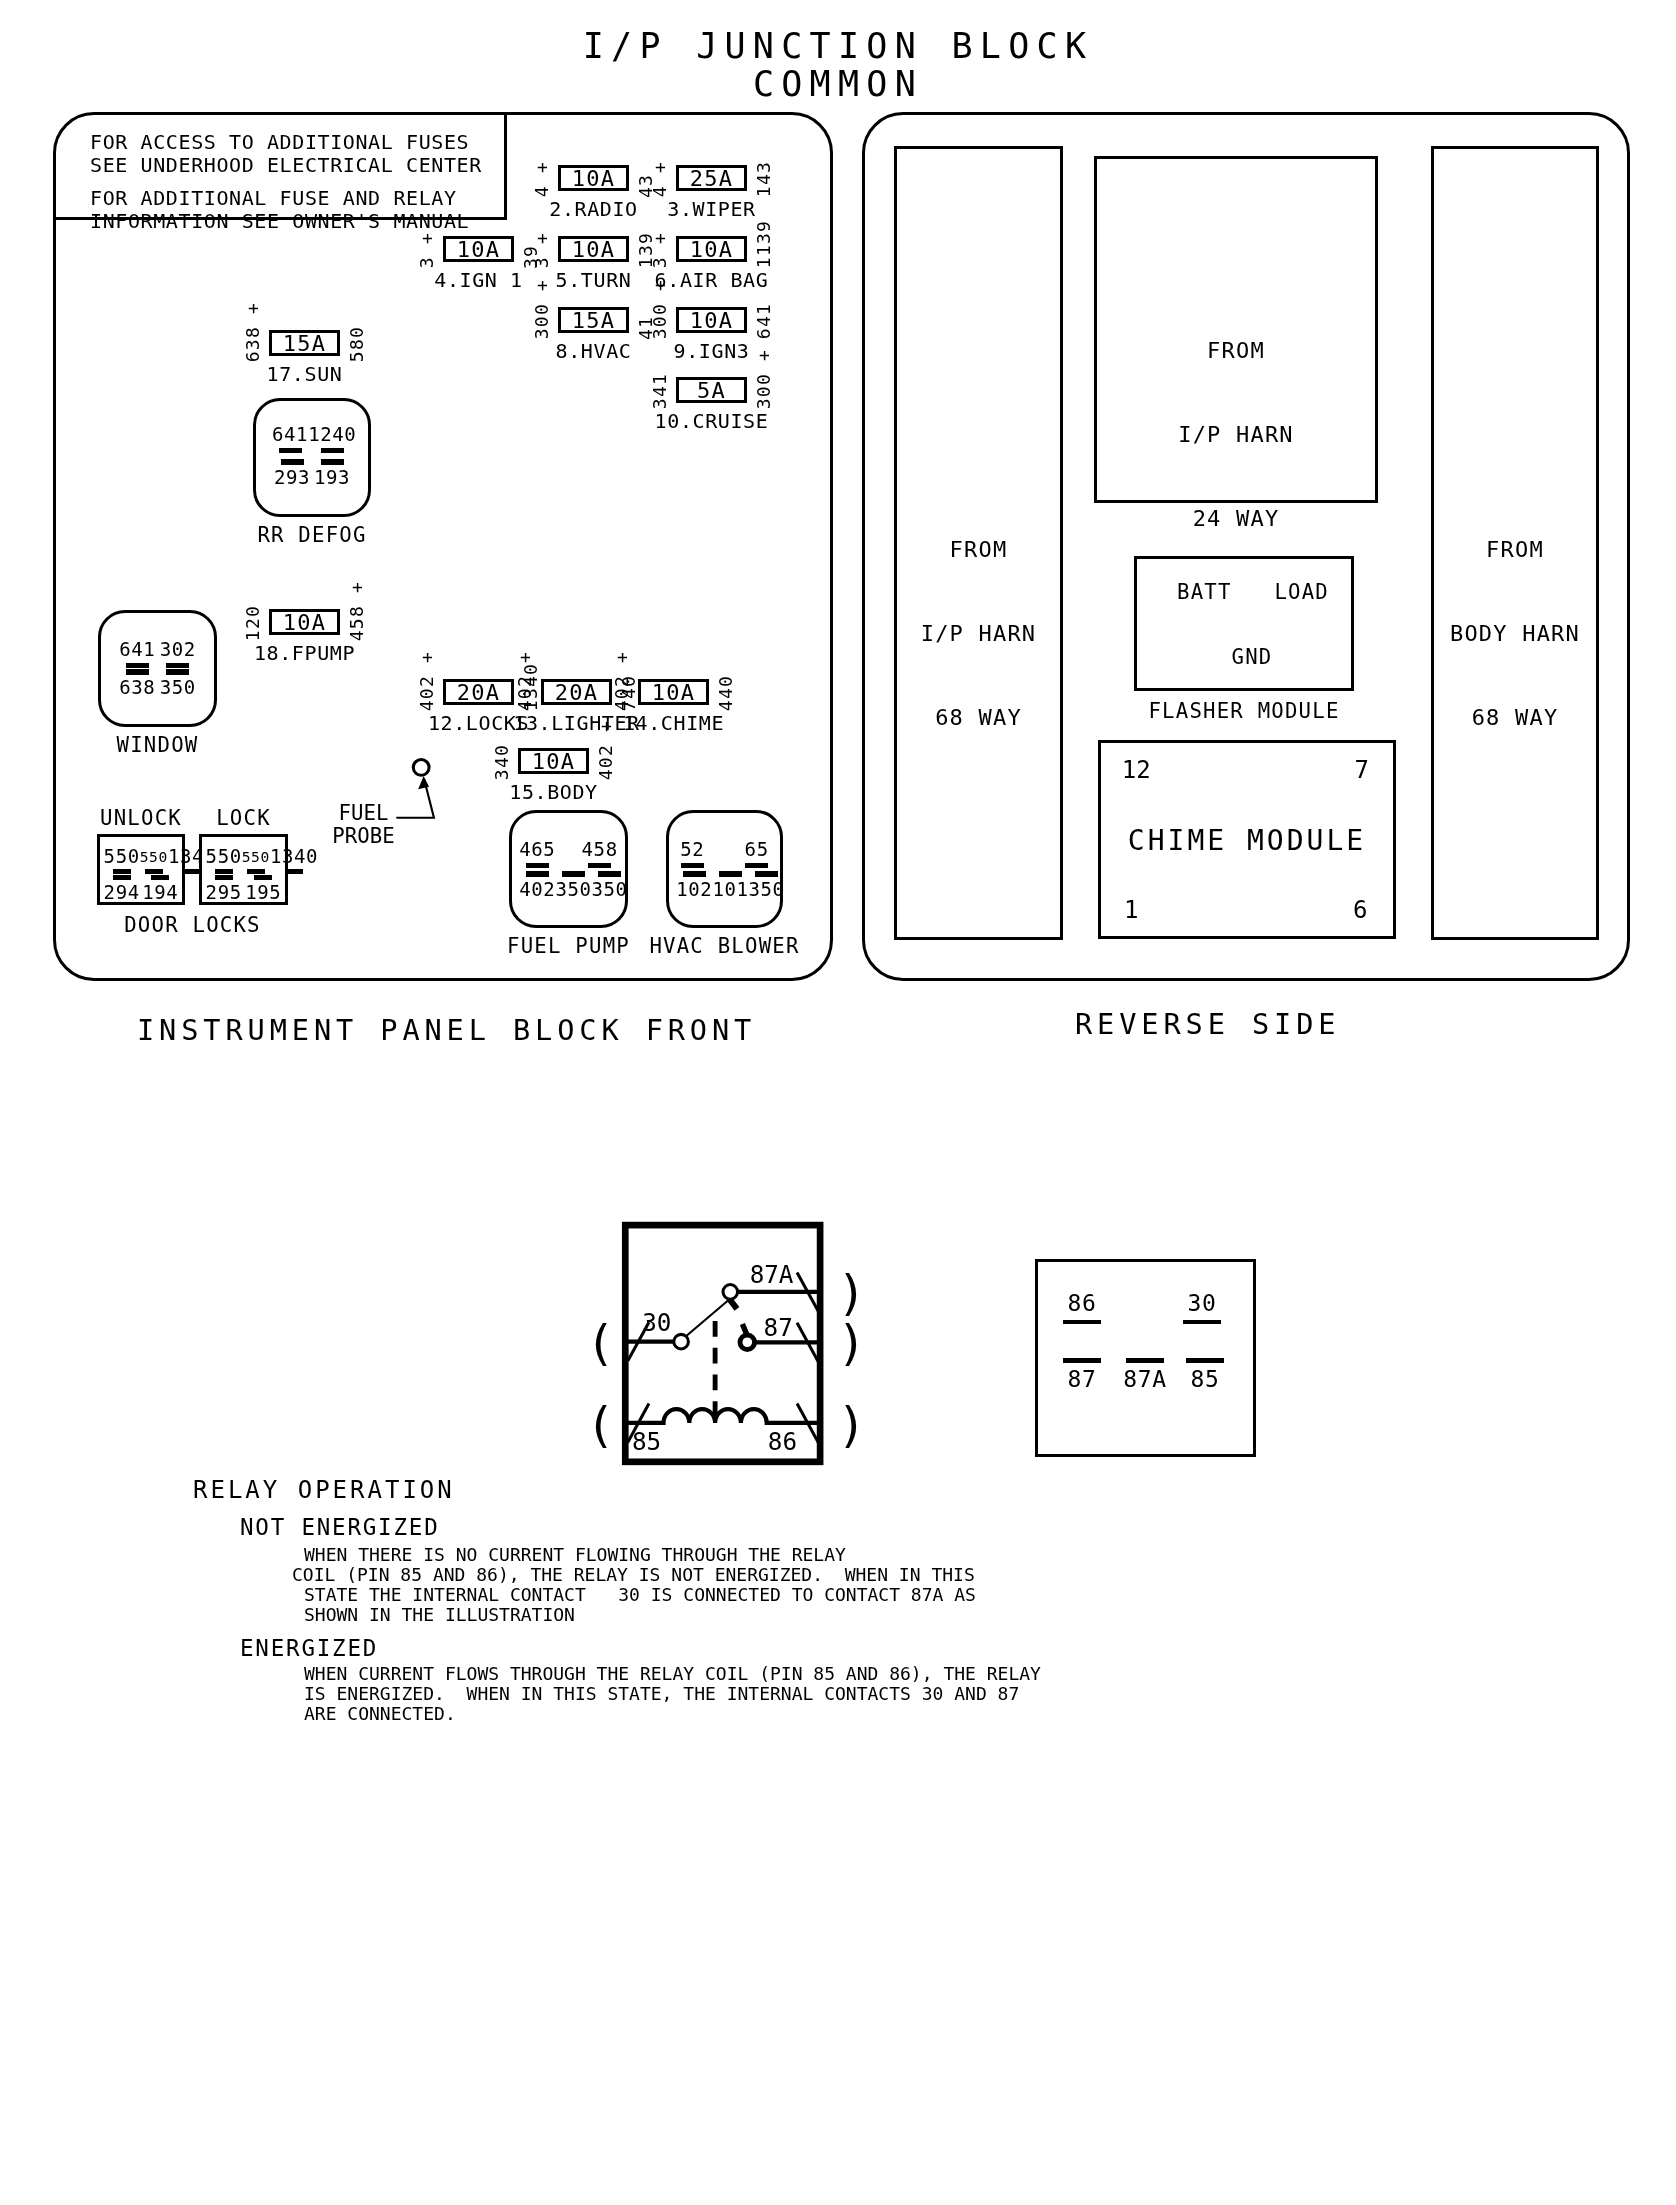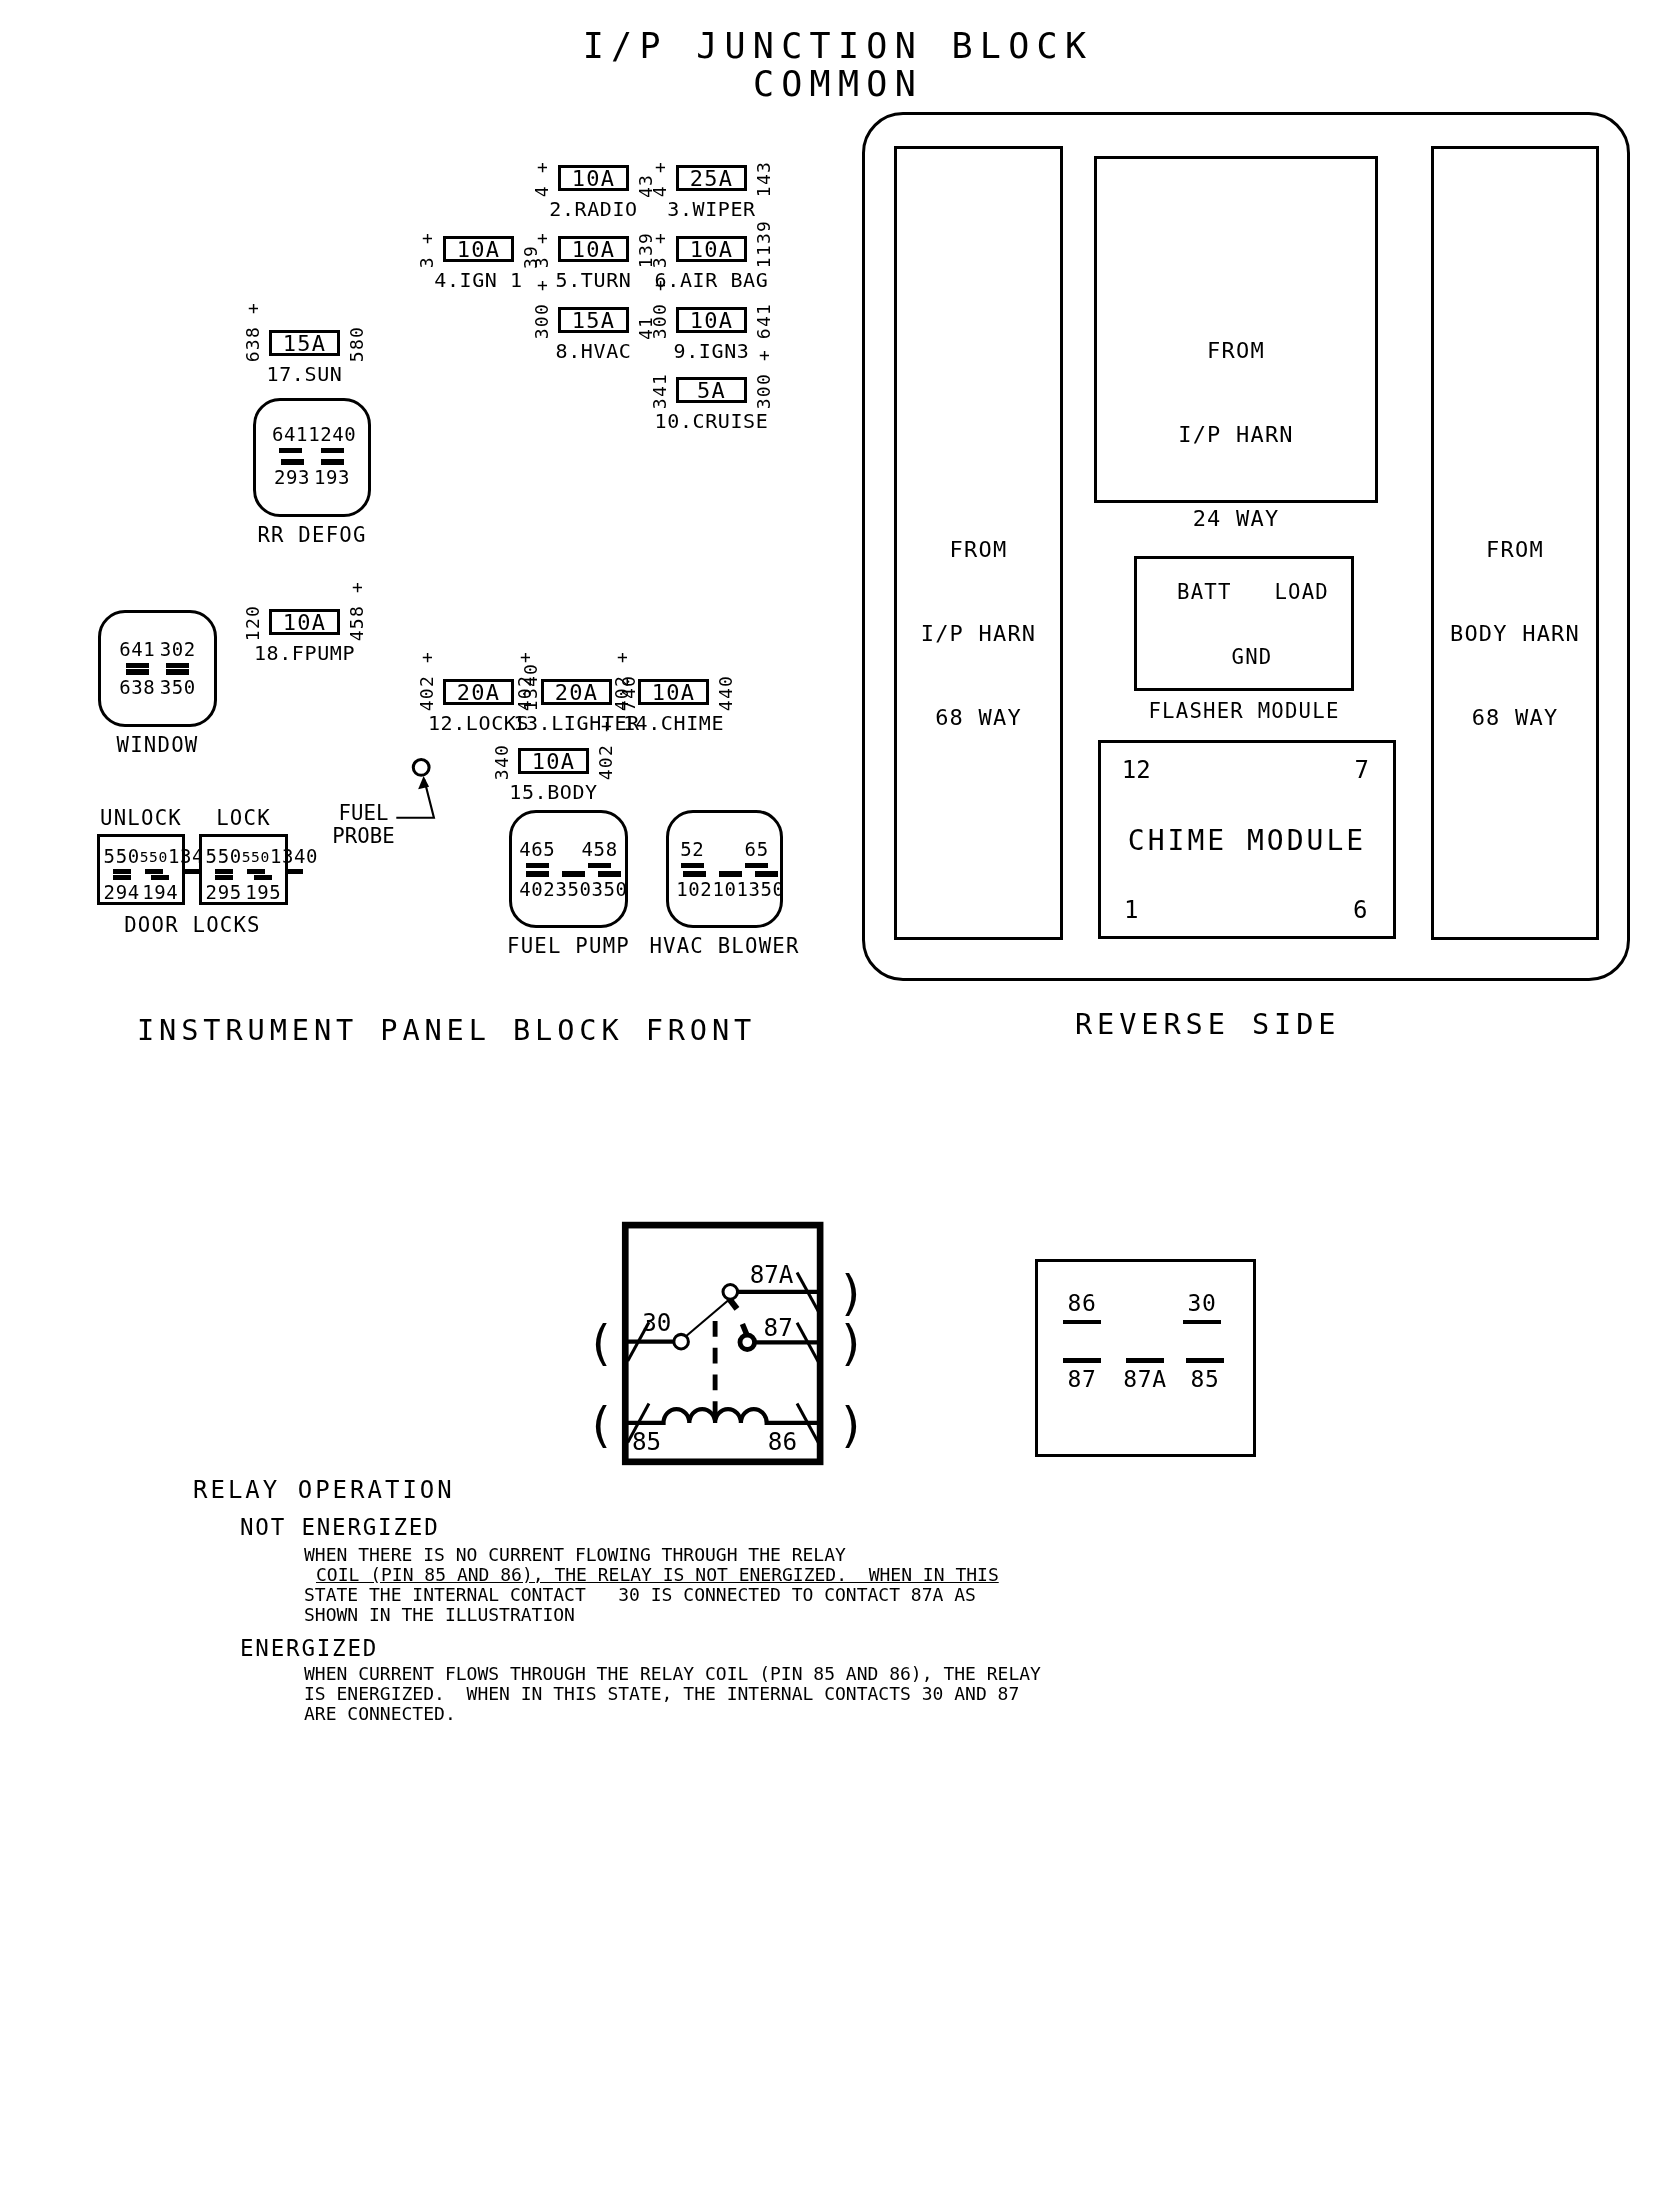--- a/index.html
+++ b/index.html
@@ -85,20 +85,28 @@
   .paren { font-size:80px; }
 </style>
 </head>
 <body>
 
 <div id="page">
 
   <div class="title-line" style="top:64px">COMMON</div>
   <div class="title-line" style="top:25.5px">I/P JUNCTION BLOCK</div>
 
+  <div class="panel" style="left:53px; top:112px; width:780px; height:869px; border-width:3px;">
+    <div class="note-box">
+      <div>FOR ACCESS TO ADDITIONAL FUSES</div>
+      <div>SEE UNDERHOOD ELECTRICAL CENTER</div>
+      <div class="note-gap">FOR ADDITIONAL FUSE AND RELAY</div>
+      <div>INFORMATION SEE OWNER'S MANUAL</div>
+    </div>
+  </div>
 
   <div class="abs ctr" style="left:96px; top:913px; width:193px; font-size:20.7px; letter-spacing:1.2px;">DOOR LOCKS</div>
 
   <div class="abs ctr" style="left:327px; top:802px; width:73px; font-size:20.7px; line-height:22.5px;">
     <div>FUEL</div>
     <div>PROBE</div>
   </div>
 
   <svg style="left:322px; top:751px;" width="134" height="85" viewBox="0 0 220 140">
     <circle cx="163" cy="27" r="13" fill="#fff" stroke="#000" stroke-width="5"></circle>
@@ -208,21 +216,21 @@
     <div class="pinout-cell" style="left:145px; top:96px; width:44px;">
       <div class="pinout-line pinout-line-top"></div>
       <div class="lbl">85</div>
     </div>
   </div>
 
   <div class="op-head" style="left:193px; top:1476px;">RELAY OPERATION</div>
 
   <div class="op-sub" style="left:240px; top:1514px;">NOT ENERGIZED</div>
   <div class="op-line" style="left:304px; top:1545px;">WHEN THERE IS NO CURRENT FLOWING THROUGH THE RELAY</div>
-  <div class="op-line" style="left:316px; top:1565px;text-decoration:underline;">COIL (PIN 85 AND 86), THE RELAY IS NOT ENERGIZED.  WHEN IN THIS</div>
+  <div class="op-line" style="left:292px; top:1565px;">COIL (PIN 85 AND 86), THE RELAY IS NOT ENERGIZED.  WHEN IN THIS</div>
   <div class="op-line" style="left:304px; top:1585px;">STATE THE INTERNAL CONTACT   30 IS CONNECTED TO CONTACT 87A AS</div>
   <div class="op-line" style="left:304px; top:1605px;">SHOWN IN THE ILLUSTRATION</div>
 
   <div class="op-sub" style="left:240px; top:1635px;">ENERGIZED</div>
   <div class="op-line" style="left:304px; top:1664px;">WHEN CURRENT FLOWS THROUGH THE RELAY COIL (PIN 85 AND 86), THE RELAY</div>
   <div class="op-line" style="left:304px; top:1684px;">IS ENERGIZED.  WHEN IN THIS STATE, THE INTERNAL CONTACTS 30 AND 87</div>
   <div class="op-line" style="left:304px; top:1704px;">ARE CONNECTED.</div>
 
 <div class="fuse" style="left: 558px; top: 165px;">
       <div class="fuse-box">

